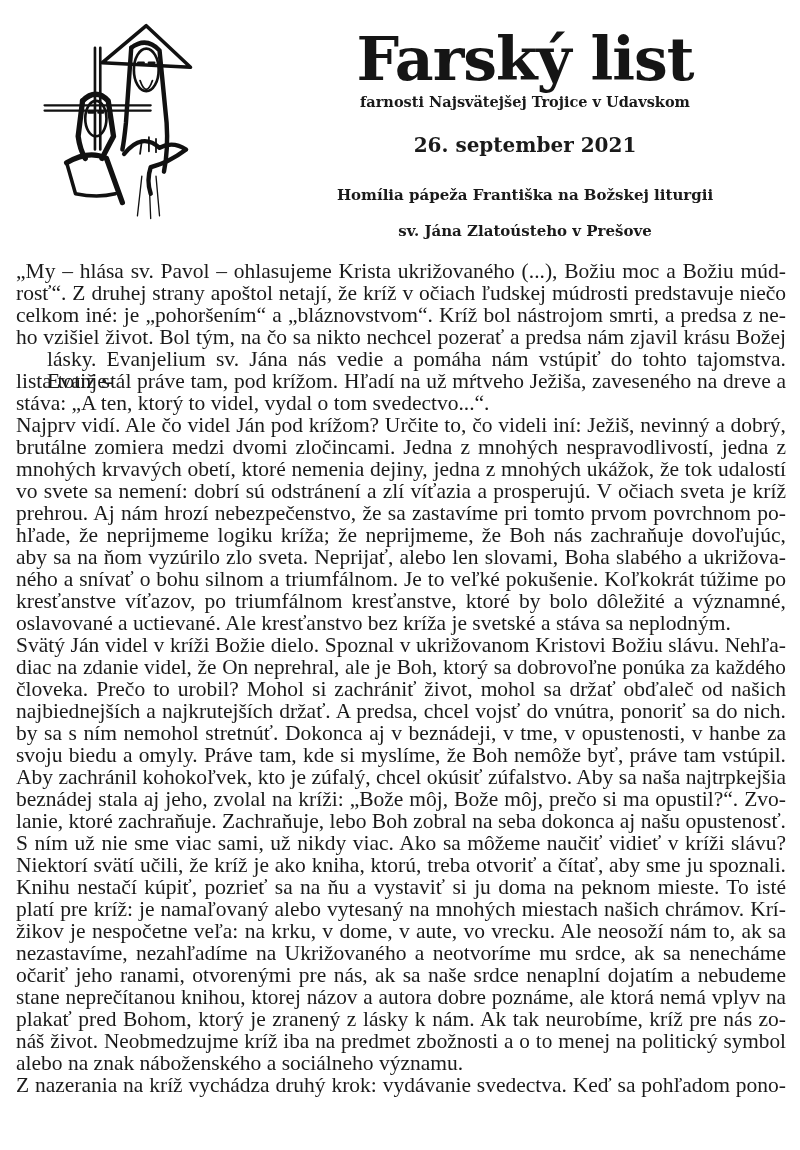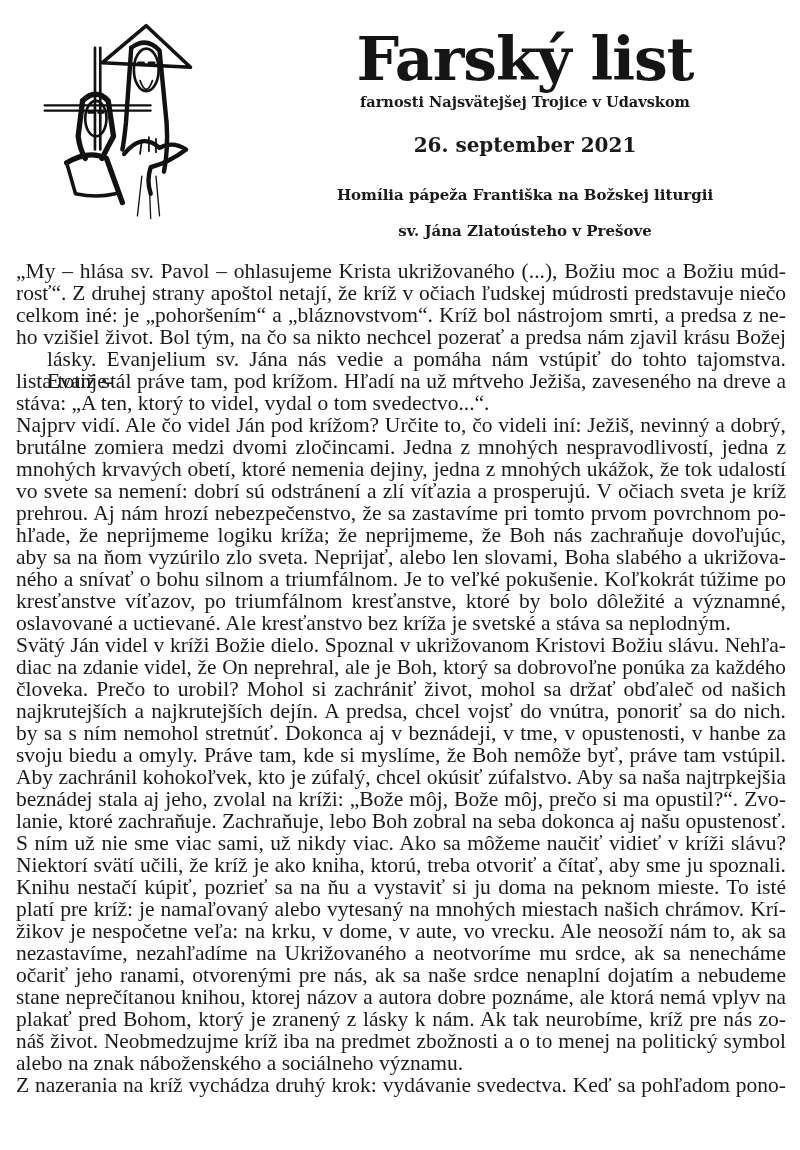--- a/index.html
+++ b/index.html
@@ -102,21 +102,21 @@
     <div class="line" style="white-space: normal; height: 22px;">vo svete sa nemení: dobrí sú odstránení a zlí víťazia a prosperujú. V očiach sveta je kríž</div>
     <div class="line" style="white-space: normal; height: 22px;">prehrou. Aj nám hrozí nebezpečenstvo, že sa zastavíme pri tomto prvom povrchnom po-</div>
     <div class="line" style="white-space: normal; height: 22px;">hľade, že neprijmeme logiku kríža; že neprijmeme, že Boh nás zachraňuje dovoľujúc,</div>
     <div class="line" style="white-space: normal; height: 22px;">aby sa na ňom vyzúrilo zlo sveta. Neprijať, alebo len slovami, Boha slabého a ukrižova-</div>
     <div class="line" style="white-space: normal; height: 22px;">ného a snívať o bohu silnom a triumfálnom. Je to veľké pokušenie. Koľkokrát túžime po</div>
     <div class="line" style="white-space: normal; height: 22px;">kresťanstve víťazov, po triumfálnom kresťanstve, ktoré by bolo dôležité a významné,</div>
     <div class="line last" style="white-space: normal; height: 22px;">oslavované a uctievané. Ale kresťanstvo bez kríža je svetské a stáva sa neplodným.</div>
     <div class="line" style="white-space: normal; height: 22px;">Svätý Ján videl v kríži Božie dielo. Spoznal v ukrižovanom Kristovi Božiu slávu. Nehľa-</div>
     <div class="line" style="white-space: normal; height: 22px; font-size: 21.25px;">diac na zdanie videl, že On neprehral, ale je Boh, ktorý sa dobrovoľne ponúka za každého</div>
     <div class="line" style="white-space: normal; height: 22px;">človeka. Prečo to urobil? Mohol si zachrániť život, mohol sa držať obďaleč od našich</div>
-    <div class="line" style="white-space: normal; height: 22px;">najkrutejších a najkrutejších dejín. A predsa, chcel vojsť do vnútra, ponoriť sa do nich.</div>
+    <div class="line" style="white-space: normal; height: 22px;">najbiednejších a najkrutejších držať. A predsa, chcel vojsť do vnútra, ponoriť sa do nich.</div>
     <div class="line" style="white-space: normal; height: 22px;">by sa s ním nemohol stretnúť. Dokonca aj v beznádeji, v tme, v opustenosti, v hanbe za</div>
     <div class="line" style="white-space: normal; height: 22px;">svoju biedu a omyly. Práve tam, kde si myslíme, že Boh nemôže byť, práve tam vstúpil.</div>
     <div class="line" style="white-space: normal; height: 22px;">Aby zachránil kohokoľvek, kto je zúfalý, chcel okúsiť zúfalstvo. Aby sa naša najtrpkejšia</div>
     <div class="line" style="white-space: normal; height: 22px;">beznádej stala aj jeho, zvolal na kríži: „Bože môj, Bože môj, prečo si ma opustil?“. Zvo-</div>
     <div class="line" style="white-space: normal; height: 22px;">lanie, ktoré zachraňuje. Zachraňuje, lebo Boh zobral na seba dokonca aj našu opustenosť.</div>
     <div class="line" style="white-space: normal; height: 22px;">S ním už nie sme viac sami, už nikdy viac. Ako sa môžeme naučiť vidieť v kríži slávu?</div>
     <div class="line" style="white-space: normal; height: 22px;">Niektorí svätí učili, že kríž je ako kniha, ktorú, treba otvoriť a čítať, aby sme ju spoznali.</div>
     <div class="line" style="white-space: normal; height: 22px;">Knihu nestačí kúpiť, pozrieť sa na ňu a vystaviť si ju doma na peknom mieste. To isté</div>
     <div class="line" style="white-space: normal; height: 22px;">platí pre kríž: je namaľovaný alebo vytesaný na mnohých miestach našich chrámov. Krí-</div>
     <div class="line" style="white-space: normal; height: 22px;">žikov je nespočetne veľa: na krku, v dome, v aute, vo vrecku. Ale neosoží nám to, ak sa</div>

